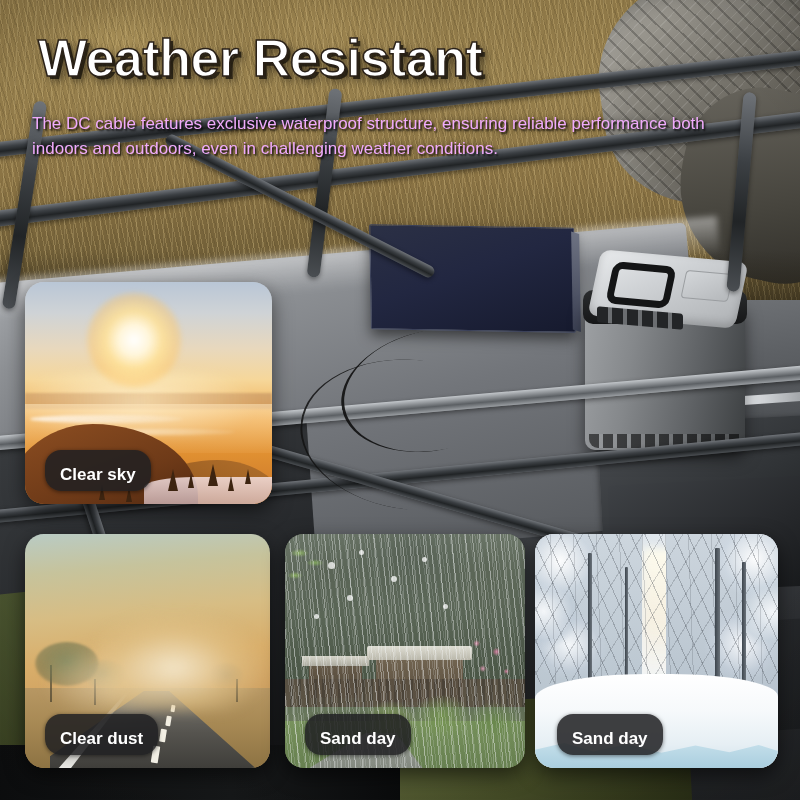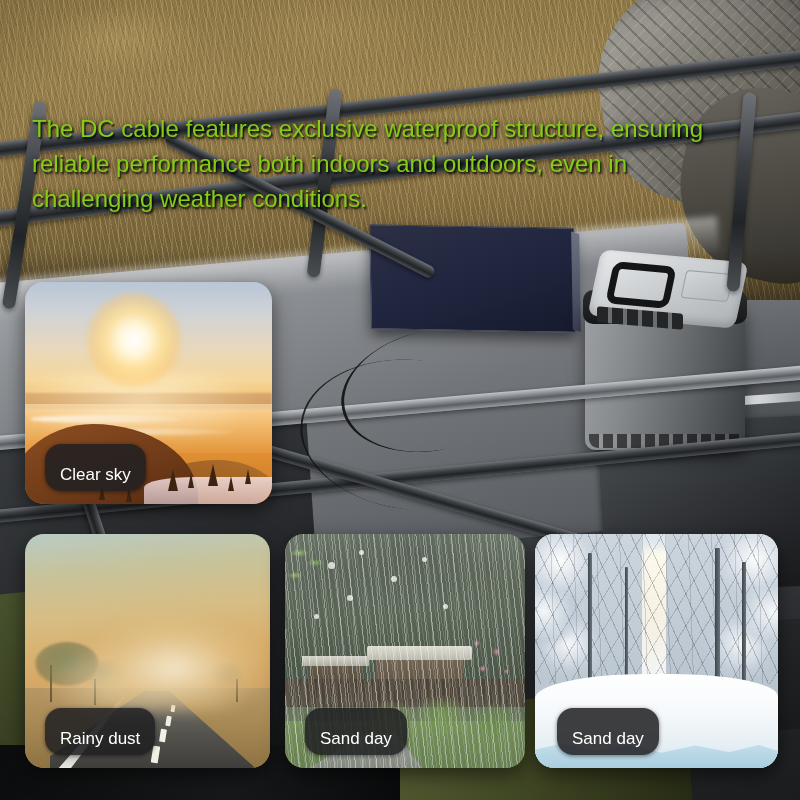--- a/index.html
+++ b/index.html
@@ -204,42 +204,43 @@
     font-size:52px; font-weight:bold; color:#ffffff;
     letter-spacing:-0.5px; line-height:1;
     -webkit-text-stroke:1.5px #2a2118;
     text-shadow:
       3px 3px 0 rgba(20,16,10,.75),
       5px 5px 9px rgba(0,0,0,.55);
     white-space:nowrap;
   }
   .subcopy {
     position:absolute; left:32px; top:112px; width:700px;
-    font-size:24px; color:#84cc16; line-height:1.45;
+    font-size:17px; color:#f0abfc; line-height:1.45;
     text-shadow:1.5px 1.5px 2px rgba(0,0,0,.85), 0 0 6px rgba(0,0,0,.6);
   }
 
   
   .card {
     position:absolute;
     border-radius:19px;
     overflow:hidden;
     box-shadow:0 7px 20px rgba(0,0,0,.55), 0 1px 0 rgba(255,255,255,.18) inset;
   }
   .scene { position:absolute; inset:0; }
 
   .pill {
     position:absolute;
     background:rgba(32,32,34,.86);
     color:#fff;
     font-size:17px;
-    padding:21px 15px 6px;
+    padding:15px 15px 6px;
     border-radius:16px;
     white-space:nowrap;
     box-shadow:0 1px 4px rgba(0,0,0,.5);
+    font-weight:bold;
   }
 
   
   #card-clear { left:25px; top:282px; width:247px; height:222px; }
   .cs-sky {
     position:absolute; inset:0;
     background:linear-gradient(180deg,#b9c6d6 0%,#cfd3d6 14%,#e8d8bd 30%,#f6d79a 44%,#f0ab4e 62%,#df8f31 78%,#c9742a 100%);
   }
   .cs-sun {
     position:absolute; left:44%; top:26%; width:96px; height:96px;
@@ -529,20 +530,21 @@
     <div class="bar" style="left:150px;top:200px;width:300px;height:12px;transform:rotate(27deg);"></div>
     <div class="bar" style="left:190px;top:480px;width:400px;height:12px;transform:rotate(16deg);"></div>
     <div class="bar" style="left:-20px;top:500px;width:220px;height:12px;transform:rotate(72deg);"></div>
 
     <div class="cable" style="left:340px;top:330px;width:190px;height:120px;border-left-width:3px;border-color:rgba(15,15,15,.9);transform:rotate(-12deg);"></div>
     <div class="cable" style="left:300px;top:360px;width:230px;height:150px;transform:rotate(6deg);"></div>
 
     <div class="vignette"></div>
   </div>
 
+  <div class="headline">Weather Resistant</div>
   <div class="subcopy">The DC cable features exclusive waterproof structure, ensuring reliable performance both indoors and outdoors, even in challenging weather conditions.</div>
 
   <div class="card" id="card-clear">
     <div class="scene">
       <div class="cs-sky"></div>
       <div class="cs-glowband"></div>
       <div class="cs-ridge-far"></div>
       <div class="cs-water"></div>
       <div class="cs-water-streak"></div>
       <div class="cs-water-streak2"></div>
@@ -573,21 +575,21 @@
       <div class="sd-dash" style="left:59.5%;bottom:24%;width:4px;height:7px;"></div>
       <div class="sd-trunk" style="left:10%;top:56%;height:16%;"></div>
       <div class="sd-trunk" style="left:28%;top:62%;height:11%;"></div>
       <div class="sd-trunk" style="right:13%;top:62%;height:10%;"></div>
       <div class="sd-tree-big"></div>
       <div class="sd-tree-mid"></div>
       <div class="sd-tree-far"></div>
       <div class="sd-dustcloud2"></div>
       <div class="sd-dustcloud"></div>
     </div>
-    <div class="pill" style="left:20px;bottom:13px;">Rainy dust</div>
+    <div class="pill" style="left:20px;bottom:13px;">Clear dust</div>
   </div>
 
   <div class="card" id="card-rain">
     <div class="scene">
       <div class="rn-bg"></div>
       <div class="rn-trees"></div>
       <div class="rn-shed2"></div>
       <div class="rn-shed2-roof"></div>
       <div class="rn-shed"></div>
       <div class="rn-shed-roof"></div>

